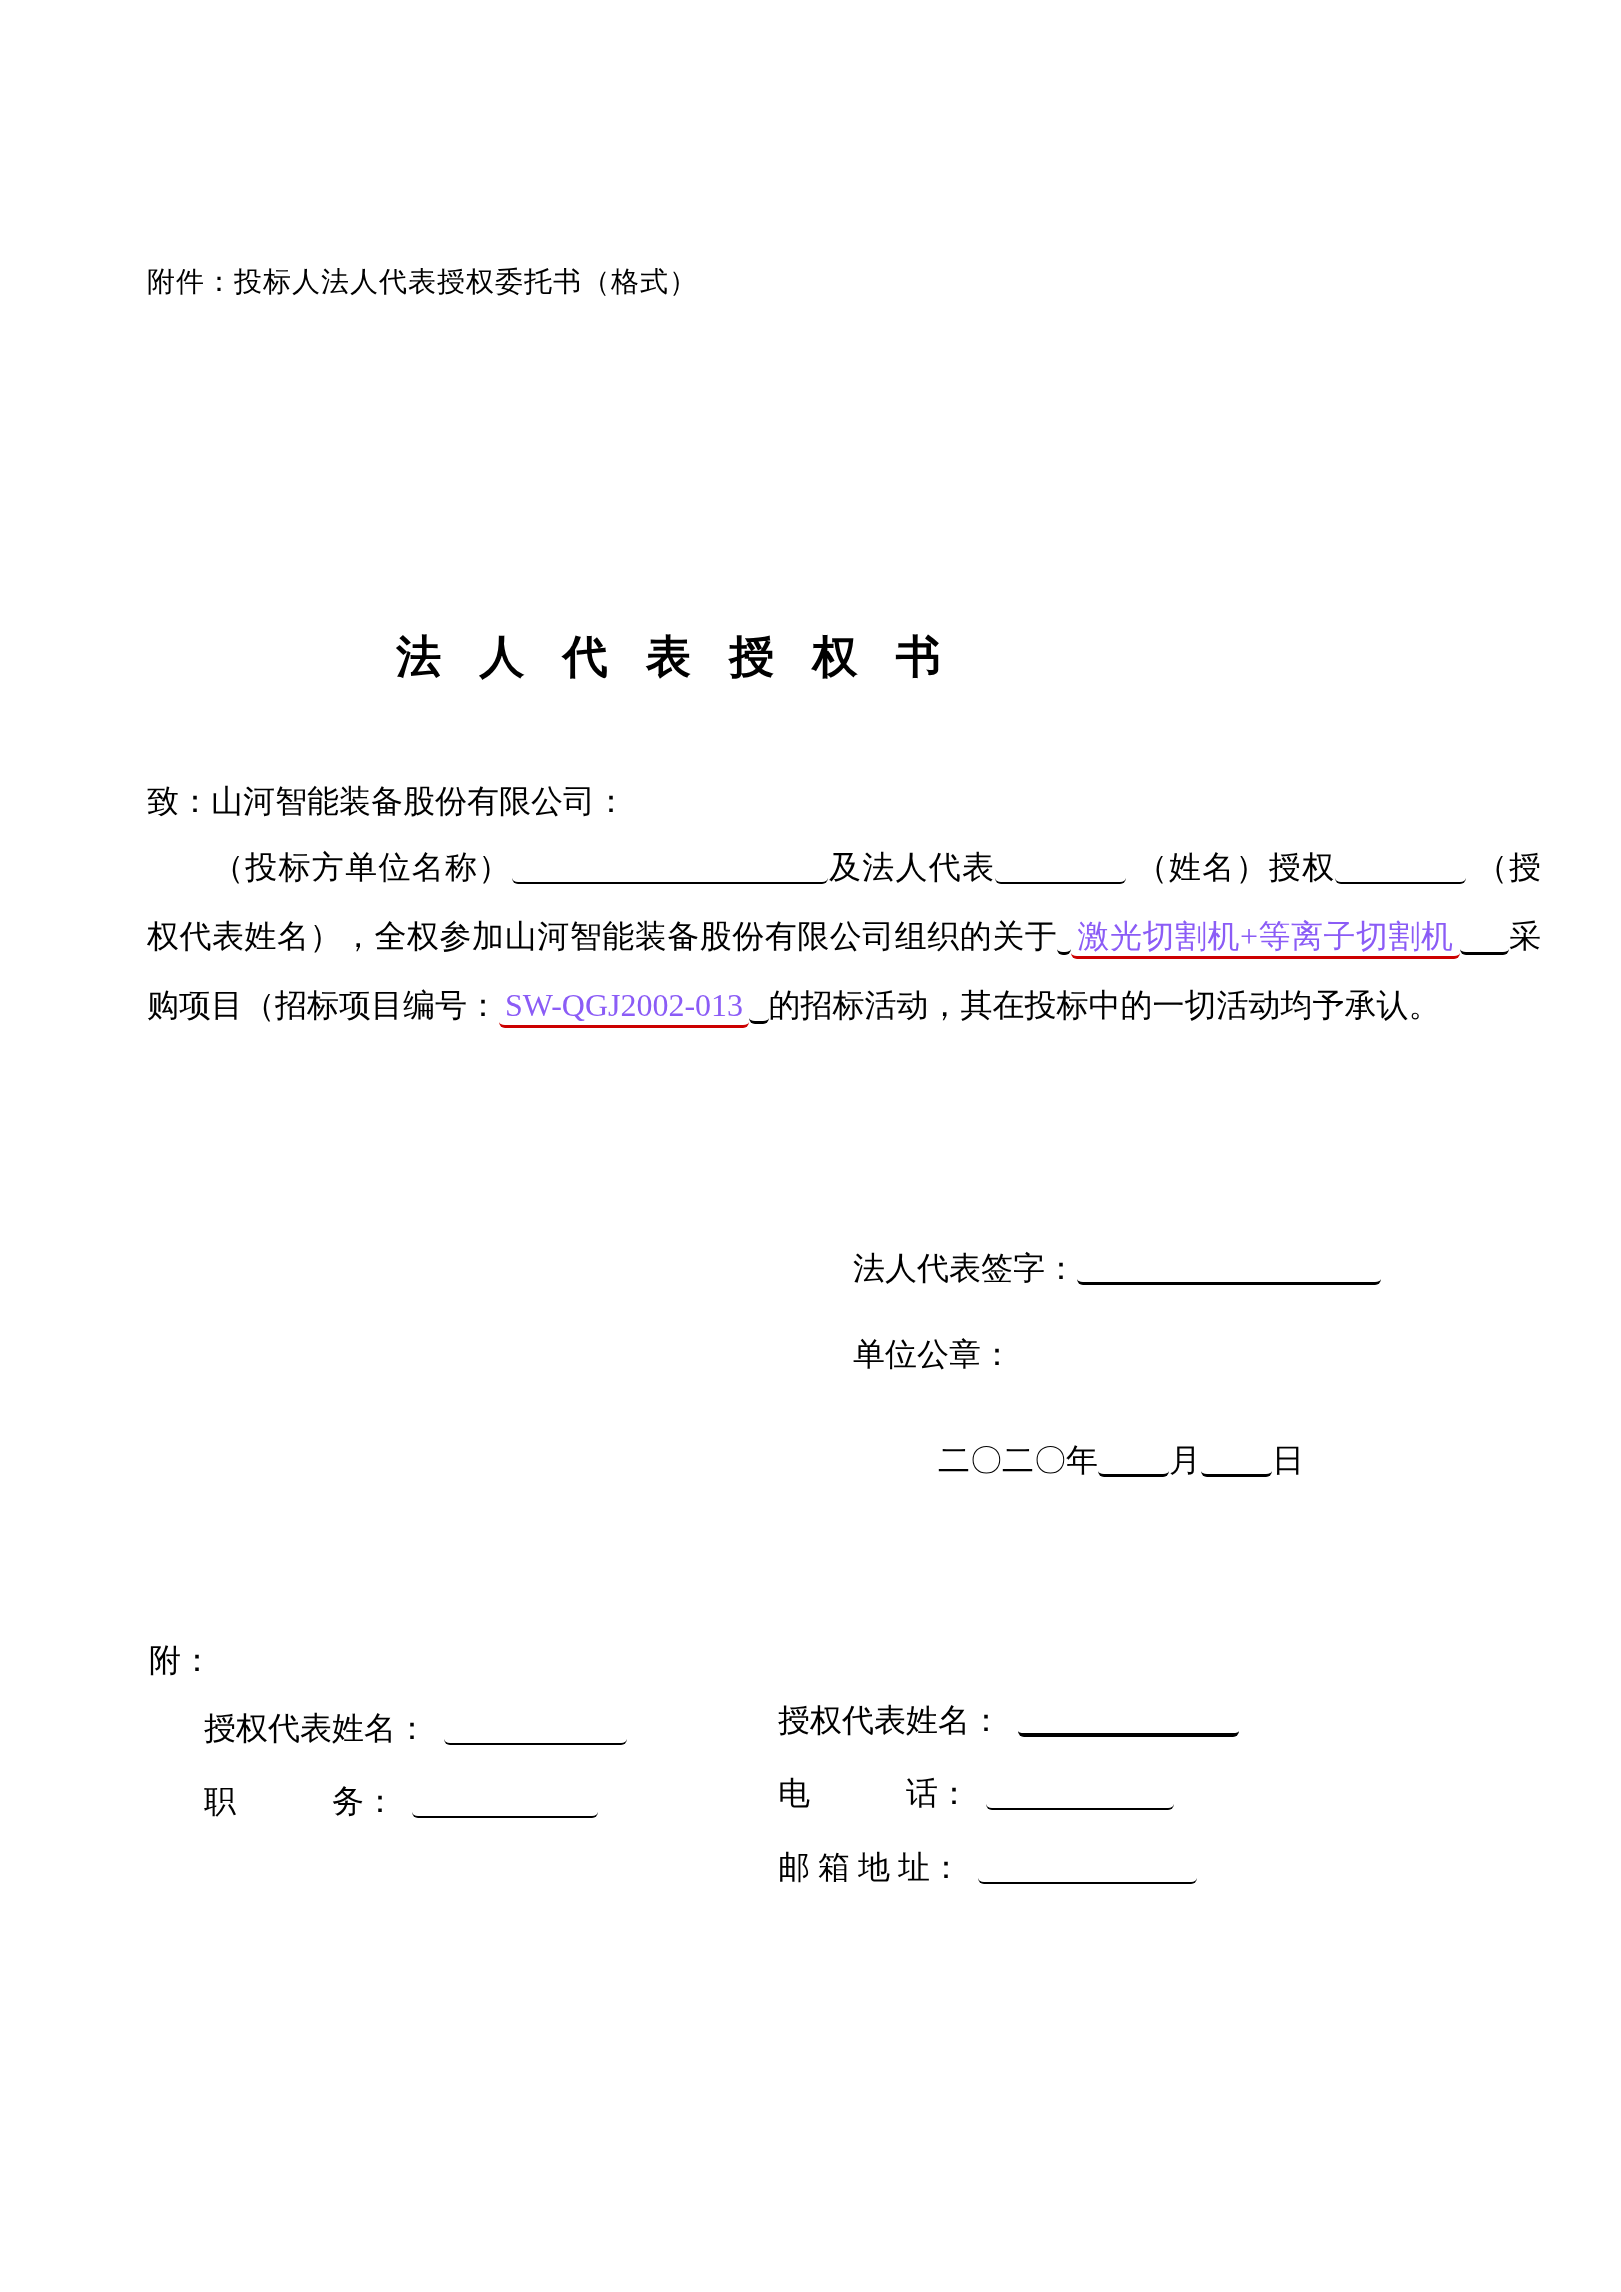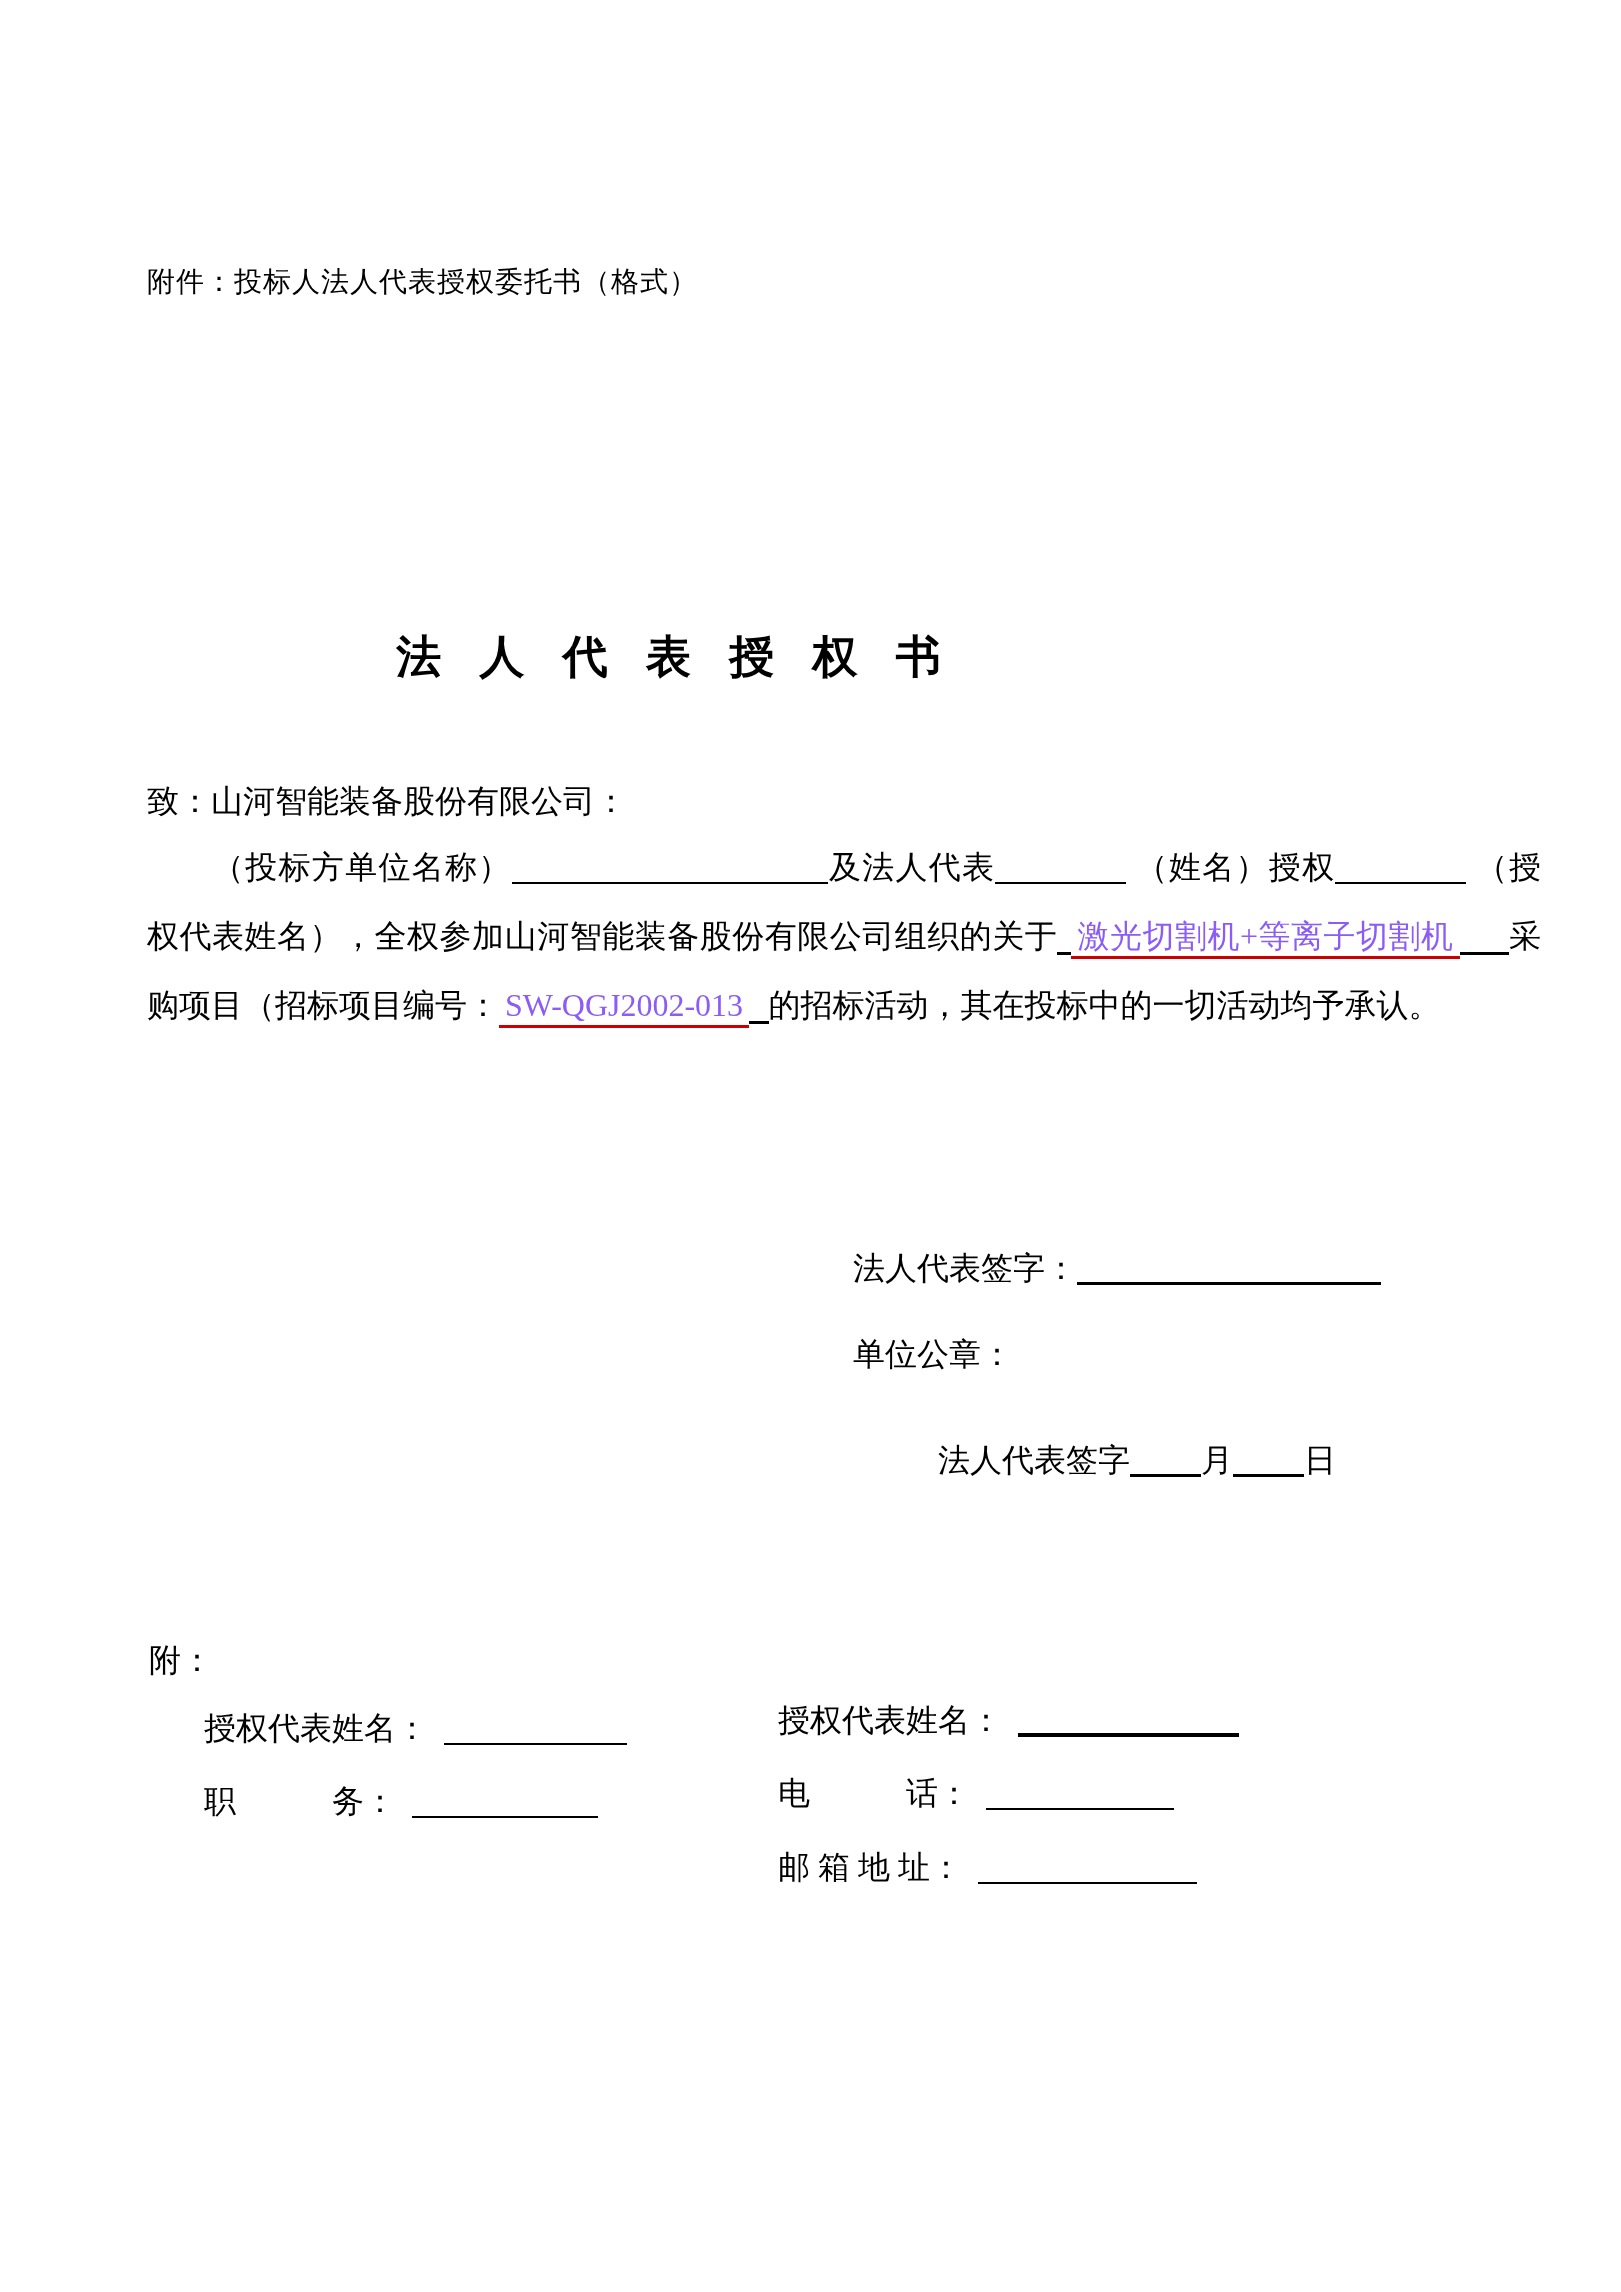--- a/index.html
+++ b/index.html
@@ -1,15 +1,15 @@
 <!DOCTYPE html>
 <html><head>
 <meta charset="utf-8">
 <style>
-  * { box-sizing: border-box; }
+  * { box-sizing: border-box; border-radius: 6px; }
   html, body { margin: 0; padding: 0; background: #ffffff; }
   .page {
     position: relative;
     width: 1621px;
     height: 2293px;
     background: #ffffff;
     color: #000000;
     font-family: "Liberation Serif", "DejaVu Serif", serif;
     overflow: hidden;
   }
@@ -95,21 +95,21 @@
 
   <div class="abs sig-row sig-legal">
     <span>法人代表签字：</span><span class="blank thick" style="width:304px"></span>
   </div>
 
   <div class="abs sig-row sig-seal">
     <span>单位公章：</span>
   </div>
 
   <div class="abs sig-row sig-date">
-    <span>法人代表签字</span><span class="blank date-blank"></span><span>月</span><span class="blank date-blank"></span><span>日</span>
+    <span>二〇二〇年</span><span class="blank date-blank"></span><span>月</span><span class="blank date-blank"></span><span>日</span>
   </div>
 
   <div class="abs appendix-head">附：</div>
 
   <div class="abs apx-row apx-r1 apx-left">
     <span>授权代表姓名：</span><span class="apx-gap"></span><span class="blank" style="width:183px"></span>
   </div>
   <div class="abs apx-row apx-r1 apx-right">
     <span>授权代表姓名：</span><span class="apx-gap"></span><span class="blank xthick" style="width:221px"></span>
   </div>

